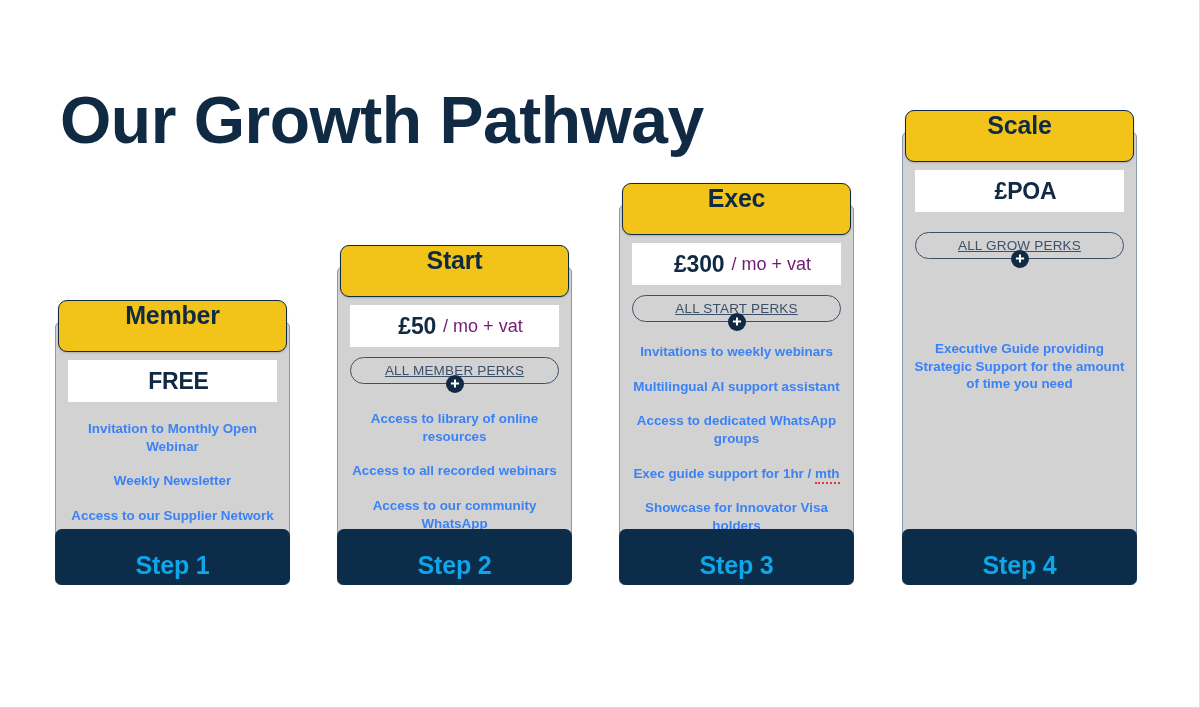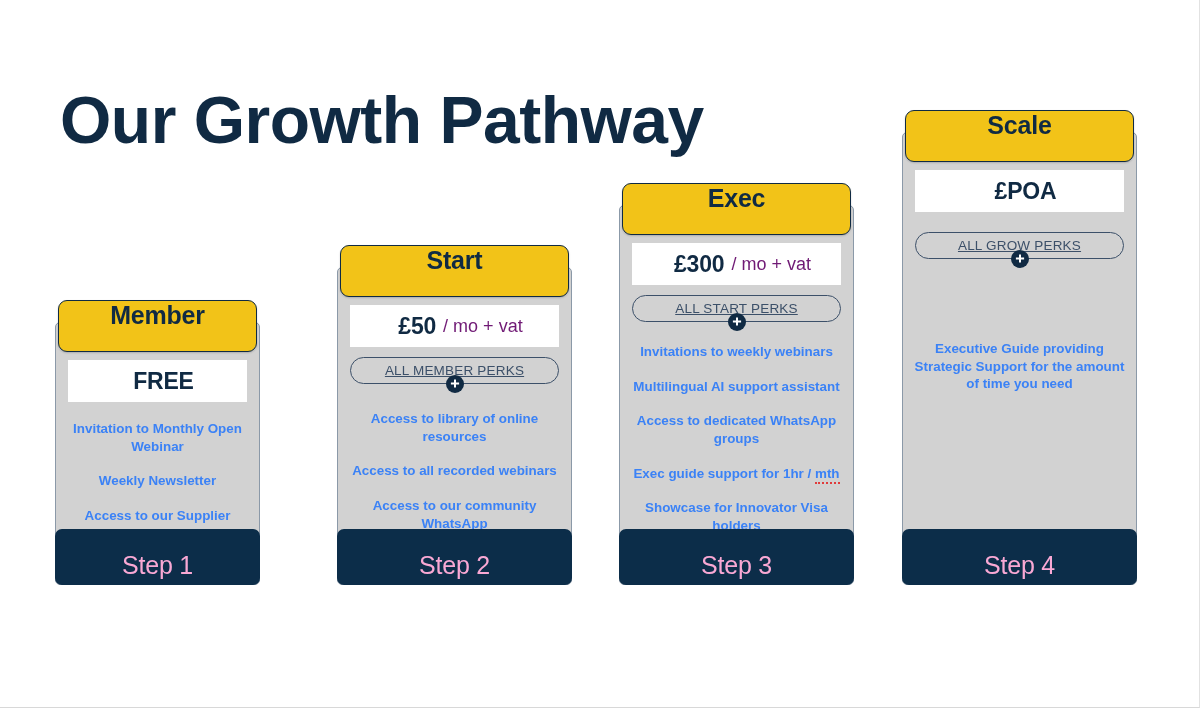--- a/index.html
+++ b/index.html
@@ -167,34 +167,34 @@
     height: 56px;
     background: #0c2d49;
     border-radius: 7px;
     display: flex;
     align-items: center;
     justify-content: center;
     z-index: 4;
   }
   .card-footer-label {
     font-size: 25px;
-    font-weight: normal;
-    color: #f9a8d4;
+    font-weight: bold;
+    color: #0ea5e9;
     letter-spacing: -0.2px;
     margin-top: 16px;
   }
 </style>
 </head>
 <body>
 
 <div id="canvas">
 
   <div id="page-title">Our Growth Pathway</div>
 
-  <div class="card" style="left:55px; top:300px; width:205px; height:285px;">
+  <div class="card" style="left:55px; top:300px; width:235px; height:285px;">
     <div class="card-body"></div>
 
     <div class="card-header">
       <span class="card-header-label">Member</span>
     </div>
 
     <div class="price-box">
       <span class="price-main">FREE</span>
     </div>
 

